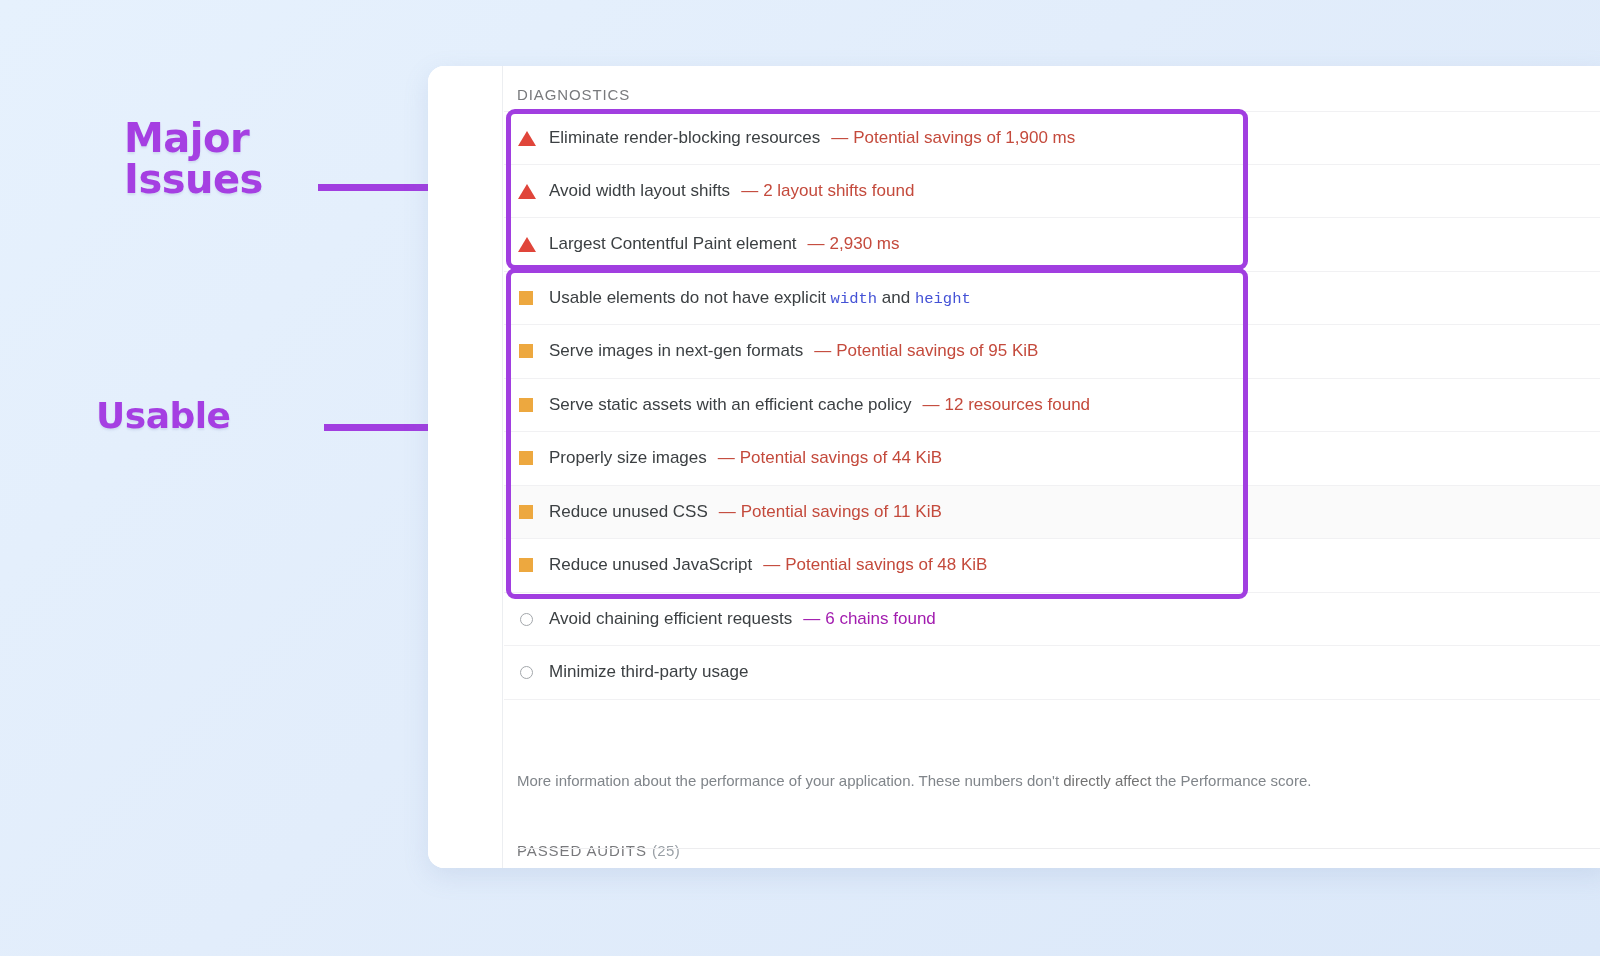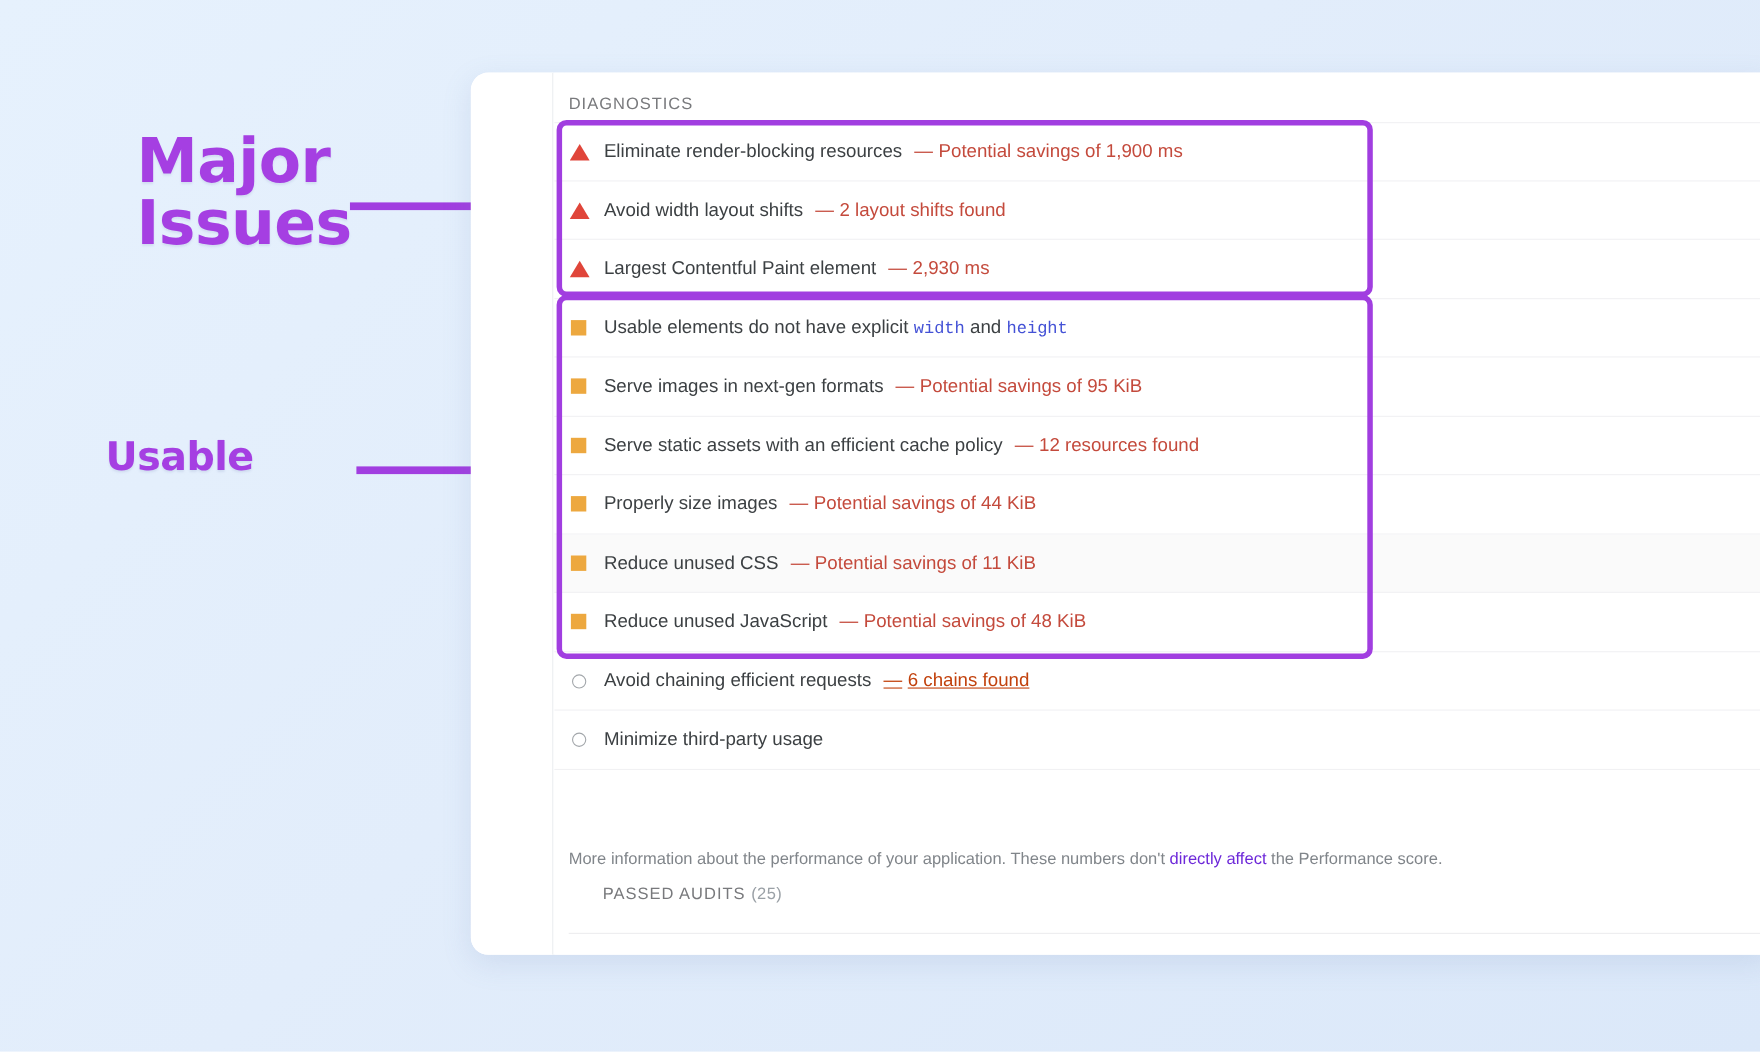--- a/index.html
+++ b/index.html
@@ -23,21 +23,21 @@
     font-weight: 800;
     letter-spacing: -0.5px;
     line-height: 1.02;
     text-shadow: 0 2px 2px rgba(120,140,190,0.18);
     font-family: "DejaVu Sans", sans-serif;
     user-select: none;
   }
   #label-major {
     left: 124px;
     top: 118px;
-    font-size: 56px;
+    font-size: 40px;
   }
   #label-usable {
     left: 96px;
     top: 398px;
     font-size: 36px;
   }
 
   .arrow {
     position: absolute;
     height: 44px;
@@ -83,23 +83,22 @@
     color: #78797c;
     padding: 20px 0 0 13px;
     font-family: "Liberation Sans", sans-serif;
   }
   #passed-heading {
     font-size: 15px;
     letter-spacing: 0.9px;
     color: #78797c;
     padding: 0 0 0 13px;
     position: absolute;
-    top: 738px;
+    top: 776px;
     left: 0;
-    margin-left: 31px;
   }
   #passed-heading .count { color: #9aa0a6; letter-spacing: 0.4px; }
   #passed-divider {
     position: absolute;
     left: 13px;
     right: 0;
     top: 782px;
     height: 1px;
     background: #ededef;
   }
@@ -164,39 +163,39 @@
     border-radius: 50%;
   }
 
   .audit-title { white-space: nowrap; }
   .audit-sub {
     margin-left: 11px;
     white-space: nowrap;
     font-size: 17px;
   }
   .audit-sub.red { color: #c44a3c; }
-  .audit-sub.grey { color: #c2410c; text-decoration: underline; }
+  .audit-sub.grey { color: #a21caf; }
   .audit-sub .dash { margin-right: 5px; }
   code.inline {
     font-family: "Liberation Mono", "DejaVu Sans Mono", monospace;
     color: #4452d6;
     font-size: 15.5px;
   }
 
   
   #diag-note {
     position: absolute;
     top: 706px;
     left: 13px;
     font-size: 15px;
     color: #80858a;
     white-space: nowrap;
   }
   #diag-note a {
-    color: #6d28d9;
+    color: #737373;
     text-decoration: none;
   }
 
   
   .highlight-box {
     position: absolute;
     border: 5px solid #a13ee0;
     border-radius: 9px;
     pointer-events: none;
     box-sizing: border-box;

